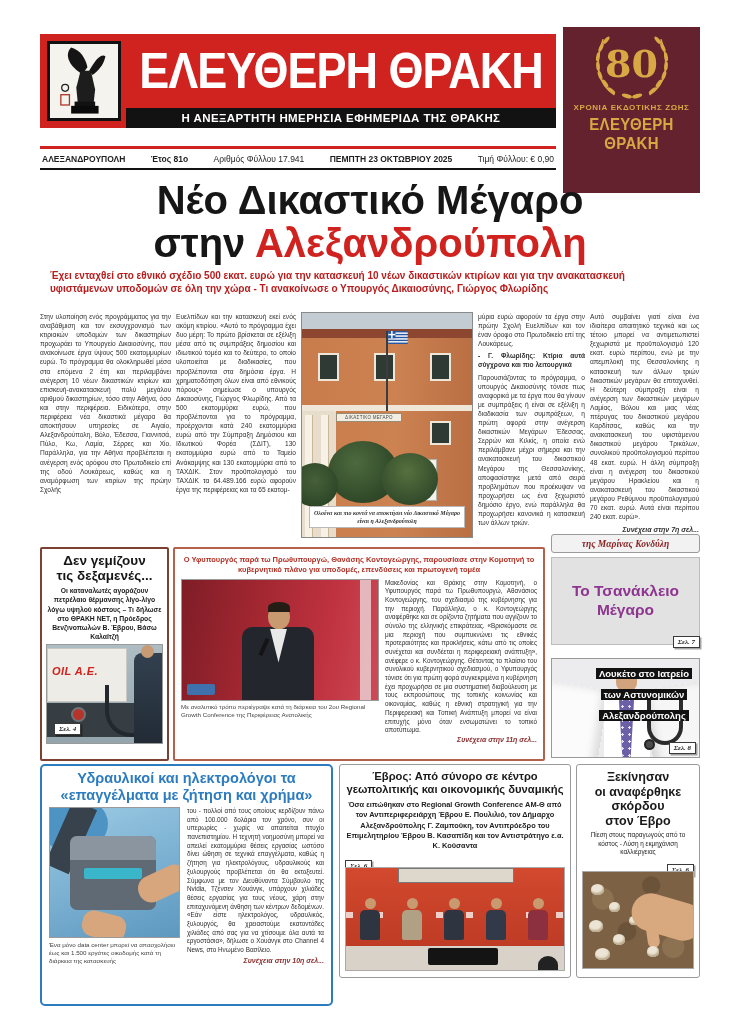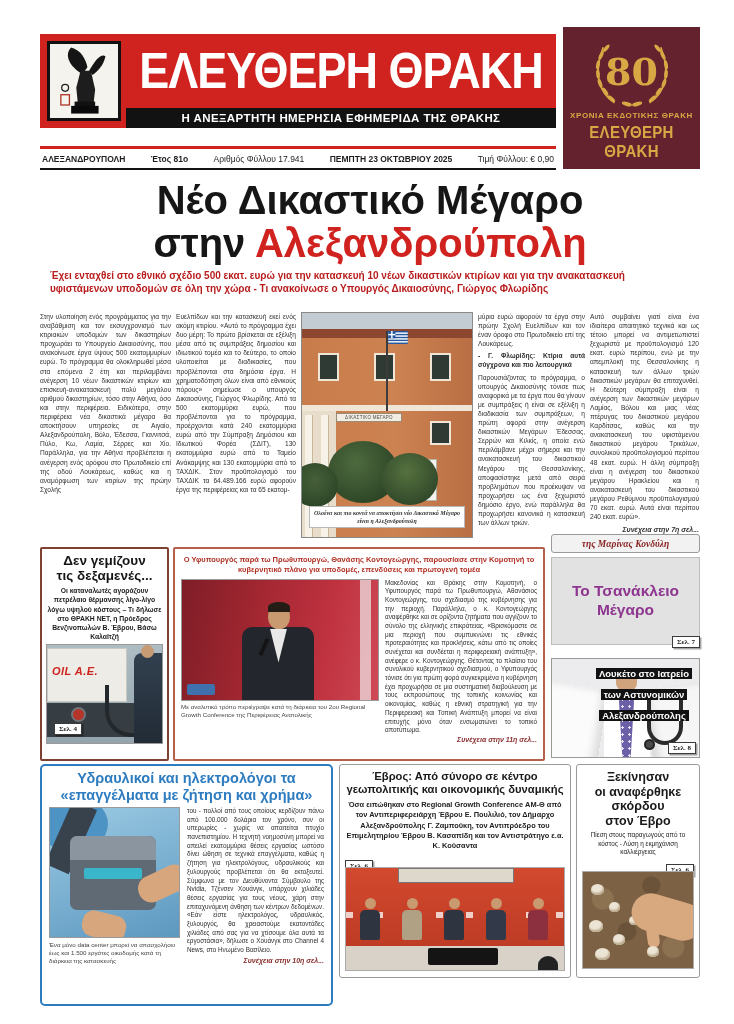--- a/index.html
+++ b/index.html
@@ -21,21 +21,21 @@
     position:absolute; left:88px; top:0; right:2px; height:74px;
     display:flex; align-items:center; justify-content:center;
     font-size:45px; font-weight:bold; color:#fff; letter-spacing:-1px;
     transform:scaleY(1.1); white-space:nowrap;
   }
   .mast-strip {
     position:absolute; left:86px; right:0; bottom:0; height:20px; background:#121212;
     display:flex; align-items:center; justify-content:center;
     color:#fff; font-size:11.5px; font-weight:bold; letter-spacing:.4px; white-space:nowrap;
   }
-  .anniv { left:563px; top:27px; width:137px; height:142px; background:#63222e; text-align:center; padding-top:12px; }
+  .anniv { left:563px; top:27px; width:137px; height:166px; background:#63222e; text-align:center; padding-top:4px; }
   .wreath-wrap { position:relative; width:110px; height:68px; margin:0 auto; }
   .wreath-num {
     position:absolute; left:0; right:0; top:10px;
     font-family:"DejaVu Serif", serif; font-weight:bold; font-size:38px; color:#d8a844;
   }
   .anniv-l1 { font-size:8px; font-weight:bold; color:#d8a844; letter-spacing:.6px; margin-top:4px; }
   .anniv-l2 { font-size:15px; font-weight:bold; color:#d8a844; margin-top:4px; letter-spacing:.3px; transform:scaleY(1.15); }
 
   
   .dateline {
@@ -78,21 +78,21 @@
   .pc-flag { position:absolute; left:86px; top:18px; }
   .pc-cap {
     position:absolute; left:7px; right:7px; bottom:9px; background:#fff; border:1px solid #b9b9b9;
     font-family:"Liberation Serif", serif; font-style:italic; font-weight:bold;
     font-size:6px; color:#333; text-align:center; line-height:1.35; padding:2px 3px;
   }
 
   
   .pageref {
     display:inline-block; background:#fff; border:1px solid #3a3a3a; padding:0 4px;
-    font-family:"Liberation Serif", serif; font-weight:bold; 
+    font-family:"Liberation Serif", serif; font-weight:bold; font-style:italic;
     font-size:7px; line-height:10px; color:#222; box-shadow:1.5px 1.5px 0 rgba(0,0,0,.35);
   }
 
   
   .fuel-box { left:40px; top:547px; width:129px; height:214px; border:2px solid #7e4030; border-radius:2px; padding:4px 4px; background:#fff; }
   .fuel-title { text-align:center; font-size:13.5px; font-weight:bold; color:#151515; line-height:1.12; }
   .fuel-deck { margin-top:3px; text-align:center; font-size:6.8px; font-weight:bold; color:#1d1d1d; line-height:1.35; }
   .photo-truck { margin-top:3px; height:100px; position:relative; background:linear-gradient(#aebdc4,#93a4ad); border:1px solid #9a9a9a; overflow:hidden; }
   .tk-body { position:absolute; left:0; top:3px; width:80px; height:54px; background:#edece6; border:1px solid #c9c9c2; }
   .tk-text { font-style:italic; font-weight:bold; font-size:11px; color:#d0231f; padding:16px 0 0 4px; letter-spacing:.5px; }
@@ -232,21 +232,21 @@
           <ellipse cx="17" cy="25" rx="4.5" ry="1.8" transform="rotate(100 17 25)"></ellipse>
           <ellipse cx="20" cy="16" rx="4.5" ry="1.8" transform="rotate(115 20 16)"></ellipse>
           <ellipse cx="25" cy="9" rx="4.5" ry="1.8" transform="rotate(130 25 9)"></ellipse>
         </g>
         <ellipse cx="45" cy="63" rx="5" ry="2" transform="rotate(15 45 63)"></ellipse>
         <ellipse cx="55" cy="63" rx="5" ry="2" transform="rotate(165 55 63)"></ellipse>
       </g>
     </svg>
     <div class="wreath-num">80</div>
   </div>
-  <div class="anniv-l1">ΧΡΟΝΙΑ ΕΚΔΟΤΙΚΗΣ ΘΡΑΚΗ</div>
+  <div class="anniv-l1">ΧΡΟΝΙΑ ΕΚΔΟΤΙΚΗΣ ΖΩΗΣ</div>
   <div class="anniv-l2">ΕΛΕΥΘΕΡΗ ΘΡΑΚΗ</div>
 </div>
 
 <div class="abs dateline">
   <span class="dl-b">ΑΛΕΞΑΝΔΡΟΥΠΟΛΗ</span>
   <span class="dl-b">Έτος 81ο</span>
   <span>Αριθμός Φύλλου 17.941</span>
   <span class="dl-b">ΠΕΜΠΤΗ 23 ΟΚΤΩΒΡΙΟΥ 2025</span>
   <span>Τιμή Φύλλου: € 0,90</span>
 </div>

